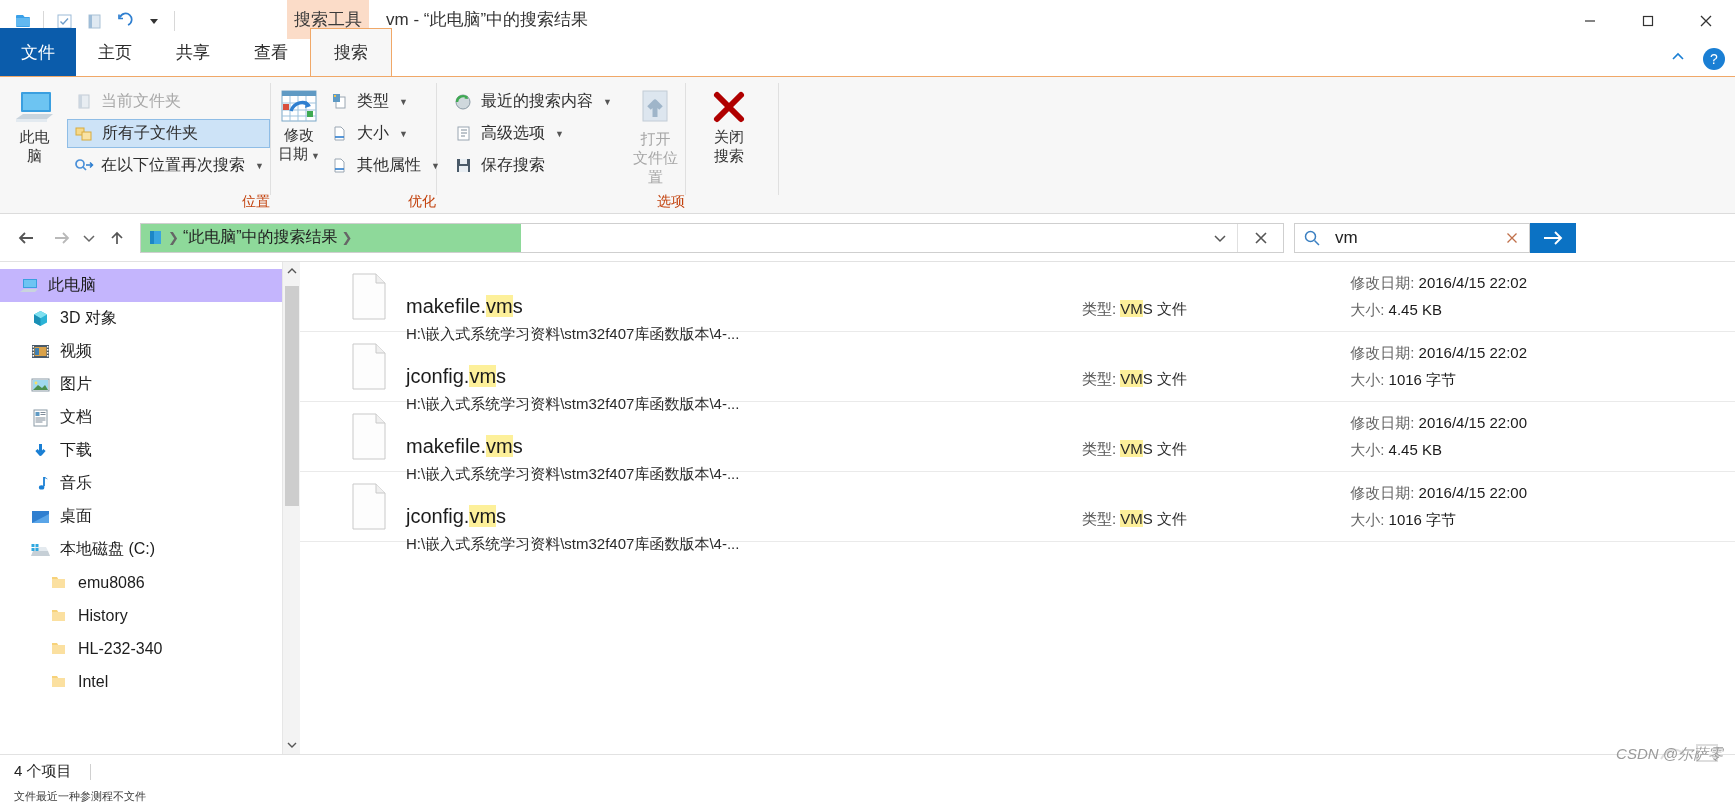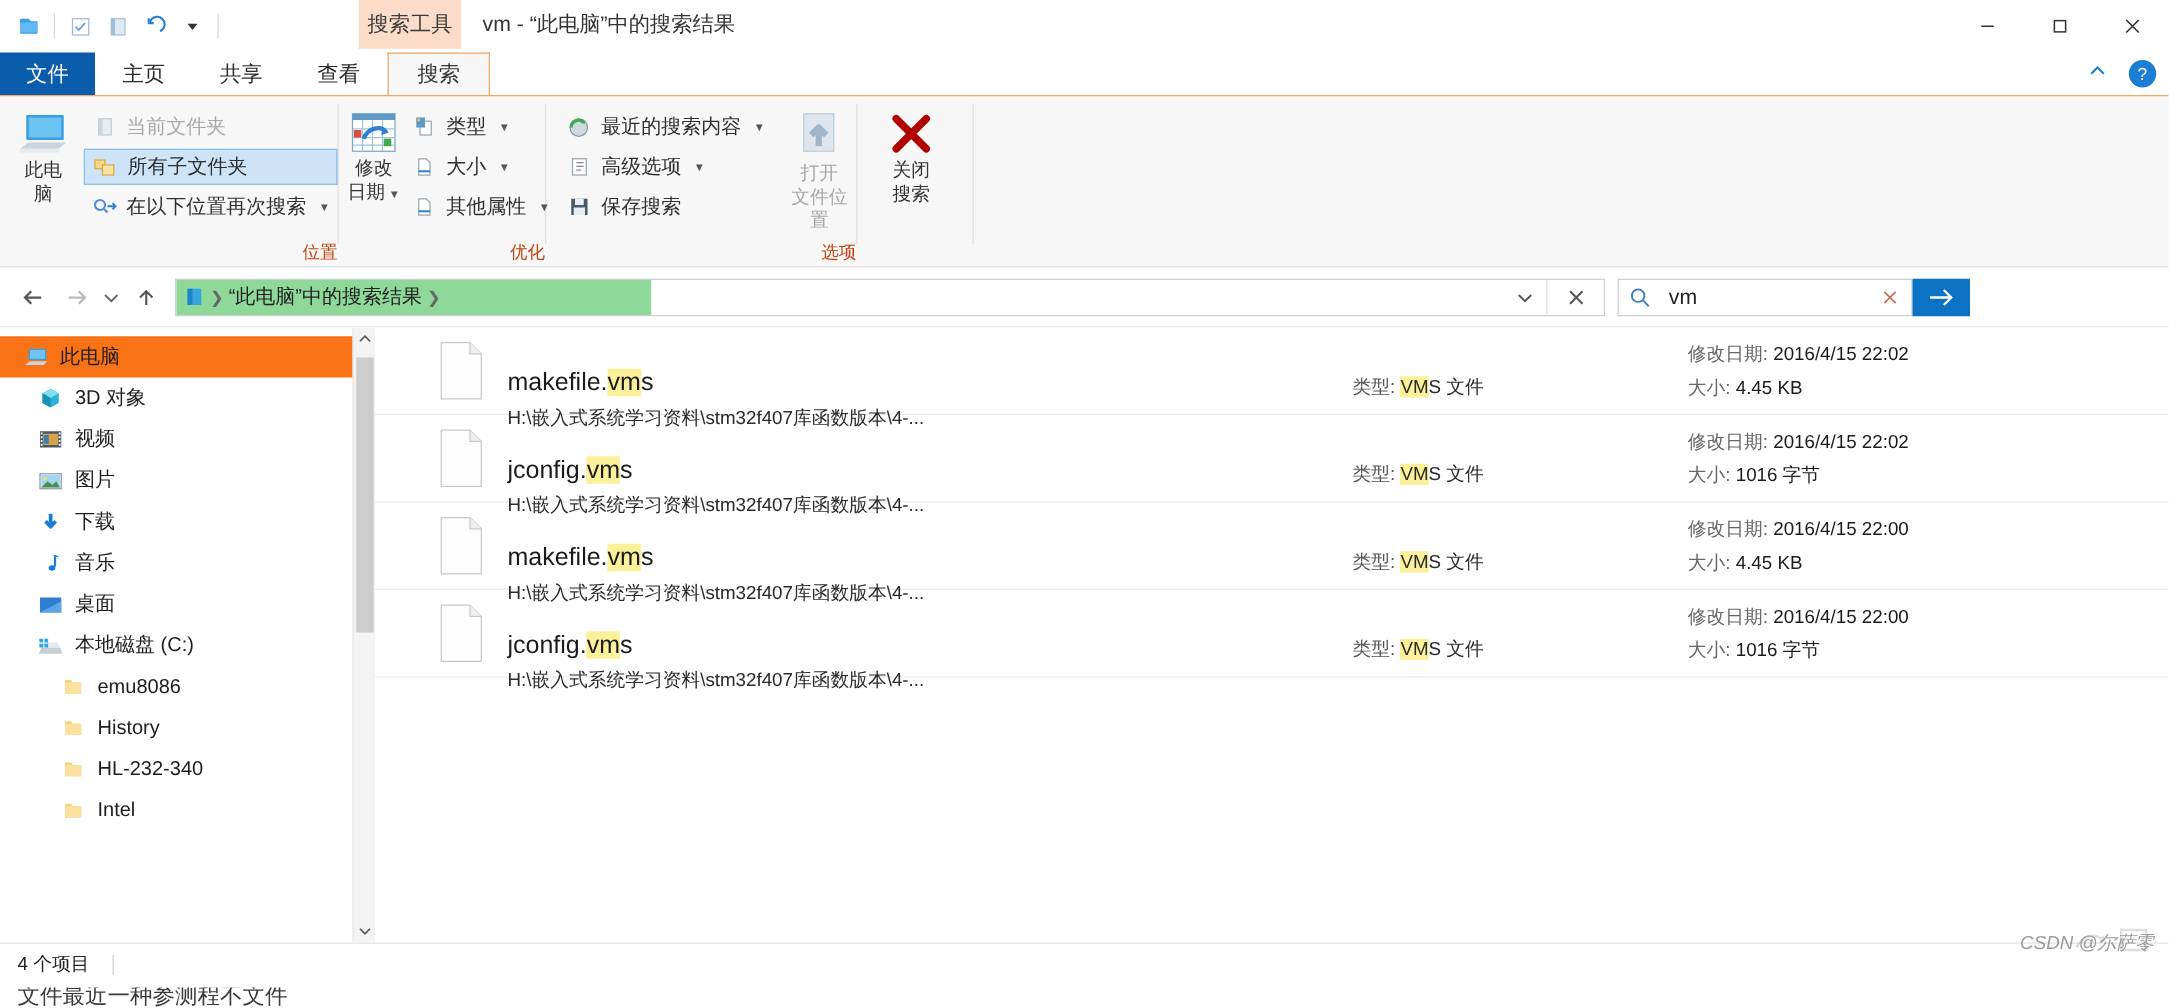--- a/index.html
+++ b/index.html
@@ -33,21 +33,21 @@
   .wincontrols { position:absolute; right:0; top:0; display:flex; }
   .wc { width:58px; height:42px; display:flex; align-items:center; justify-content:center; }
   .wc svg { display:block; }
 
   
   .tabstrip {
     position:relative; height:34px; background:#ffffff;
     display:flex; align-items:flex-end; padding-left:0px;
   }
   .tab {
-    height:34px; display:flex; align-items:center; justify-content:center;
+    height:48px; display:flex; align-items:center; justify-content:center;
     padding:0 22px; font-size:17px; color:#2b2b2b; white-space:nowrap;
   }
   .tab-file { background:#0b5cab; color:#fff; width:76px; padding:0; }
   .tab-search {
     background:#f7f7f7; border:1px solid #f0a868; border-bottom:none;
     color:#333; width:82px; padding:0; position:relative;
   }
   .tabstrip-right { position:absolute; right:10px; top:6px; display:flex; align-items:center; gap:14px; }
   .helpbtn { width:22px;height:22px;border-radius:50%;background:#1a7fd4;color:#fff;
     font-size:14px; display:flex;align-items:center;justify-content:center; }
@@ -110,21 +110,21 @@
   .searchbox .sv { flex:1; font-size:17px; color:#222; padding-left:6px; }
   .gobtn { width:46px;height:30px;background:#0b72c4;display:flex;align-items:center;justify-content:center;margin-right:3px; }
 
   
   .body { display:flex; height:492px; }
   .nav {
     width:300px; background:#fff; padding-top:7px; position:relative;
     font-size:16px; color:#1d1d1d; overflow:hidden;
   }
   .navitem { display:flex; align-items:center; height:33px; padding-left:18px; gap:9px; white-space:nowrap; }
-  .navitem.sel { background:#f97316; }
+  .navitem.sel { background:#c4b5fd; }
   .navitem.lvl1 { padding-left:30px; }
   .navitem.lvl2 { padding-left:48px; }
   .navscroll {
     position:absolute; right:0; top:0; width:18px; height:492px; background:#f3f3f3;
     border-left:1px solid #e6e6e6;
   }
   .sb-arrow { height:18px; display:flex;align-items:center;justify-content:center; }
   .sb-thumb { position:absolute; top:24px; left:2px; width:14px; height:220px; background:#cdcdcd; }
 
   .list { flex:1; background:#fff; position:relative; }
@@ -151,21 +151,21 @@
   }
   .status-sep { width:1px; height:16px; background:#d0d0d0; margin-left:18px; }
   .watermark {
     position:absolute; right:12px; bottom:24px; font-size:15px; color:#9a9a9a;font-style:italic;
   }
   .ghost {
     position:absolute; right:14px; bottom:18px; opacity:.28;
   }
   .bottomstrip {
     position:absolute; left:0; bottom:0; width:100%; height:16px;
-    overflow:hidden; color:#3a3a3a; font-size:18px; padding-left:14px;
+    overflow:hidden; color:#3a3a3a; font-size:11px; padding-left:14px;
     line-height:12px;
   }
 </style>
 </head>
 <body>
 
 <div class="window">
 
   <div class="titlebar">
     <div class="qat">
@@ -540,20 +540,32 @@
               <rect x="2" y="3" width="15" height="10" fill="#9fd8ef"></rect>
               <path d="M2 13l5-5 4 3 3-3 3 5z" fill="#4b8f4e"></path>
               <circle cx="5" cy="6" r="1.4" fill="#f5e06a"></circle>
             </svg>
         </span>
         <span>图片</span>
       </div>
       <div class="navitem lvl1">
         <span class="ico">
           <svg width="17" height="18" viewBox="0 0 17 18">
+              <rect x="2" y="1" width="13" height="16" fill="#fff" stroke="#8a9aa5"></rect>
+              <rect x="3.5" y="3" width="4" height="4" fill="#5f9ac4"></rect>
+              <g stroke="#7f8c99">
+                <path d="M8.5 3.5h5M8.5 5.5h5M3.5 9h10M3.5 11h10M3.5 13h7"></path>
+              </g>
+            </svg>
+        </span>
+        <span>文档</span>
+      </div>
+      <div class="navitem lvl1">
+        <span class="ico">
+          <svg width="17" height="18" viewBox="0 0 17 18">
               <path d="M8.5 2v8M4.5 8l4 4.5L12.5 8" stroke="#1a7fd4" stroke-width="3" fill="none" stroke-linejoin="round"></path>
             </svg>
         </span>
         <span>下载</span>
       </div>
       <div class="navitem lvl1">
         <span class="ico">
           <svg width="16" height="18" viewBox="0 0 16 18">
               <path d="M11 2v9.2" stroke="#1a7fd4" stroke-width="1.8"></path>
               <path d="M11 2c2 .4 3.2 1.2 3.6 2.4-1-.8-2.2-1.1-3.6-1.2z" fill="#1a7fd4"></path>

